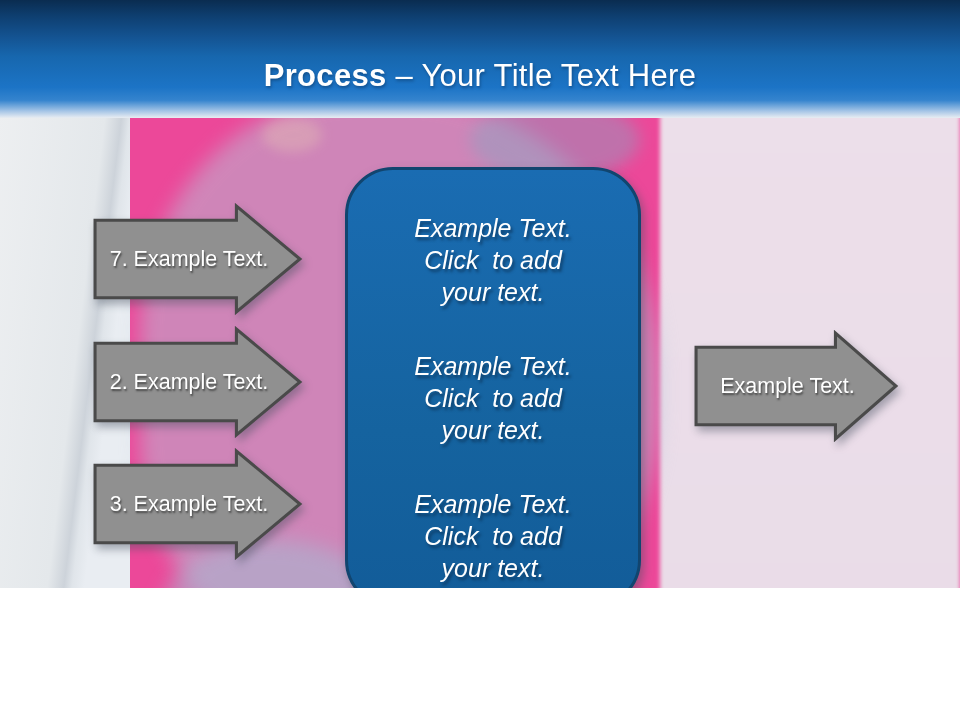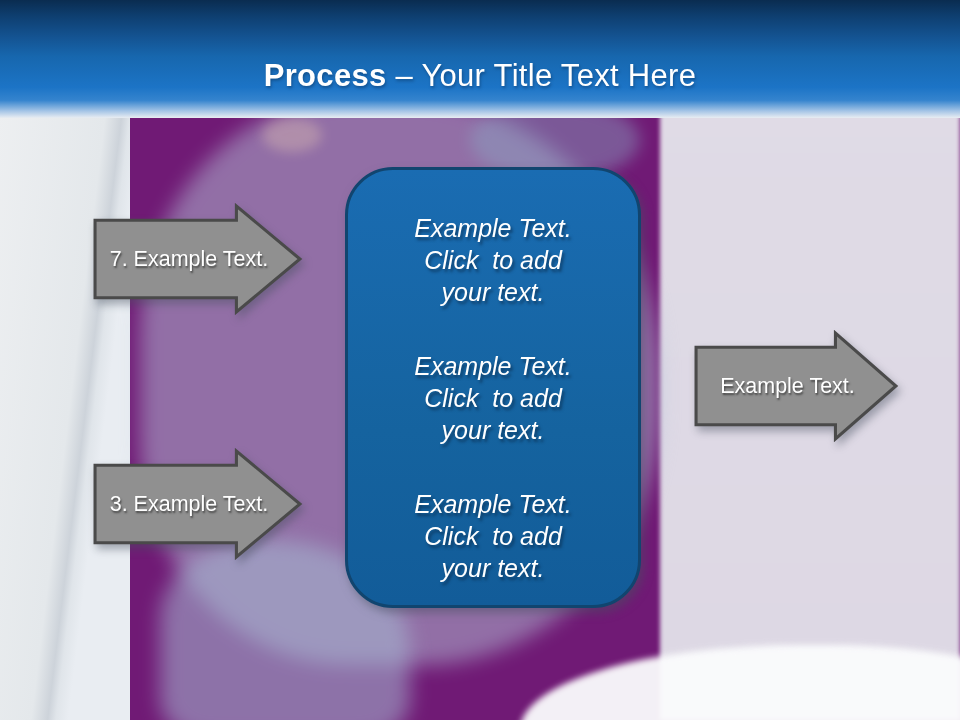--- a/index.html
+++ b/index.html
@@ -1,18 +1,18 @@
 <!DOCTYPE html>
 <html><head>
 <meta charset="utf-8">
 <style>
   html,body{margin:0;padding:0;background:#fff;}
   .stage{
-    position:relative;width:960px;height:720px;overflow:hidden;
-    background:#701a75;
+    position:relative;width:960px;height:588px;overflow:hidden;
+    background:#ec4899;
     font-family:"Liberation Sans",sans-serif;
   }
 
   
   .bg-layer{position:absolute;inset:0;}
   .bg-frame{
     position:absolute;left:0;top:100px;width:130px;height:620px;
     background:linear-gradient(97deg,#edeff1 0%,#e4e8eb 52%,#cdd3da 60%,#e0e5ea 64%,#e9edf2 70%);
   }
   .bg-torso{
@@ -110,20 +110,26 @@
     </div>
   </div>
 
   <div class="arrow" id="arrow-1">
     <svg viewBox="0 0 205 110" preserveAspectRatio="none">
       <polygon points="2,17 140,17 140,3 202,55 140,107 140,93 2,93" fill="#909090" stroke="#4a4a4a" stroke-width="3"></polygon>
     </svg>
     <div class="arrow-label">7. Example Text.</div>
   </div>
 
+  <div class="arrow" id="arrow-2">
+    <svg viewBox="0 0 205 110" preserveAspectRatio="none">
+      <polygon points="2,17 140,17 140,3 202,55 140,107 140,93 2,93" fill="#909090" stroke="#4a4a4a" stroke-width="3"></polygon>
+    </svg>
+    <div class="arrow-label">2. Example Text.</div>
+  </div>
 
   <div class="arrow" id="arrow-3">
     <svg viewBox="0 0 205 110" preserveAspectRatio="none">
       <polygon points="2,17 140,17 140,3 202,55 140,107 140,93 2,93" fill="#909090" stroke="#4a4a4a" stroke-width="3"></polygon>
     </svg>
     <div class="arrow-label">3. Example Text.</div>
   </div>
 
   <div class="center-box">
     <div class="text-block">Example Text.

